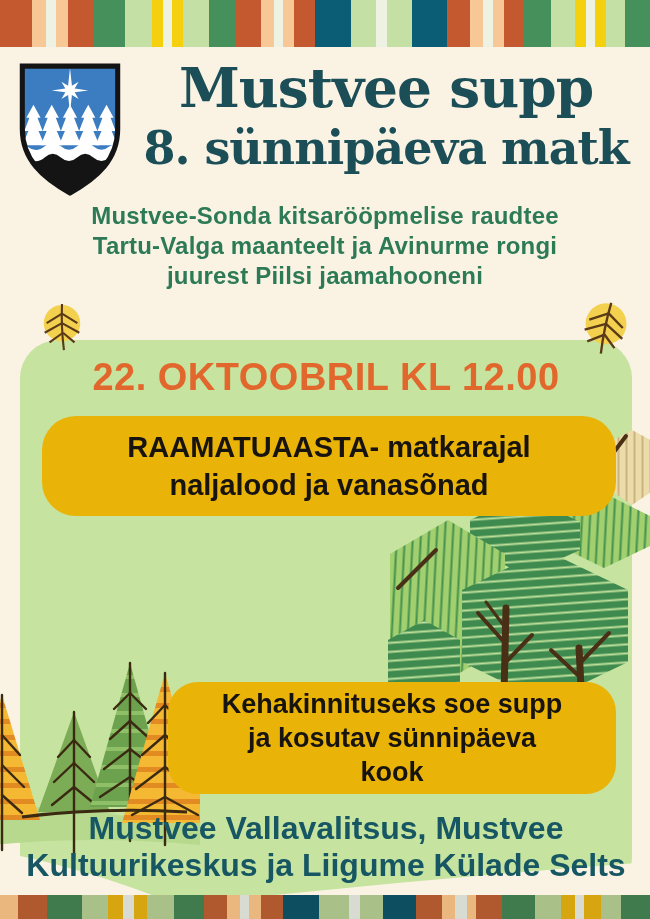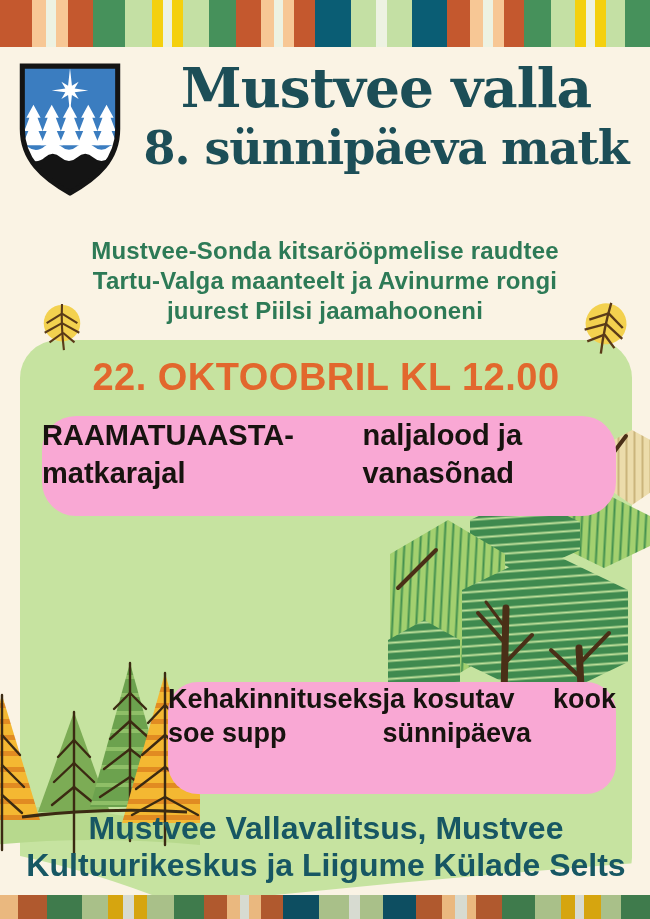--- a/index.html
+++ b/index.html
@@ -17,33 +17,33 @@
   .crest{position:absolute; left:14px; top:60px; z-index:1;}
 
   
   .title-block{position:absolute; left:128px; top:60px; width:516px; text-align:center; z-index:1;}
   .title1{font-family:"DejaVu Serif",serif; font-weight:700; font-size:55px; line-height:1.02;
           color:#1c4e57; letter-spacing:-1px;}
   .title2{font-family:"DejaVu Serif",serif; font-weight:700; font-size:46px; line-height:1.0;
           color:#1c4e57; letter-spacing:-1px; margin-top:9px;}
 
   .subtitle{position:absolute; left:0; top:201px; width:650px; text-align:center; z-index:1;
-            color:#2d7a56; font-weight:700; font-size:24px; line-height:30px; letter-spacing:.2px;margin-top:35px;}
+            color:#2d7a56; font-weight:700; font-size:24px; line-height:30px; letter-spacing:.2px;}
 
   .leaf{position:absolute; z-index:2;}
   .leaf.left{left:38px; top:300px;}
   .leaf.right{left:578px; top:300px; transform:rotate(14deg);}
 
   
   .panel{position:absolute; left:20px; top:340px; width:612px; height:556px;
          background:#c6e3a0; border-radius:38px;}
   .date{position:absolute; left:0; top:16px; width:612px; text-align:center;
         color:#e2672d; font-weight:700; font-size:38px; letter-spacing:.5px;}
-  .cbox{position:absolute; background:#f9a8d4; display:flex; 
-        justify-content:center; color:#17130f; font-weight:700; z-index:3;}
+  .cbox{position:absolute; background:#eab308; display:flex; flex-direction:column;
+        justify-content:center; text-align:center; color:#17130f; font-weight:700; z-index:3;}
   .box1{left:22px; top:76px;  width:574px; height:100px; border-radius:34px; font-size:29px; line-height:38px;}
   .box2{left:22px; top:198px; width:344px; height:118px; border-radius:30px; font-size:26px; line-height:34px;}
   .box3{left:148px; top:342px; width:448px; height:112px; border-radius:30px; font-size:27px; line-height:34px;}
   .footer-text{position:absolute; left:0; top:470px; width:612px; text-align:center; z-index:5;
         color:#175763; font-weight:700; font-size:32px; line-height:37px;}
 
   .forest{position:absolute; left:388px; top:428px; z-index:2;}
   .firs{position:absolute; left:-8px; top:645px; z-index:2;}
   .wave{position:absolute; left:0; top:838px; z-index:4;}
 </style>
@@ -105,21 +105,21 @@
         <polygon points="55,44 48,57 51,57 46,70 50,70 44,84 66,84 60,70 64,70 59,57 62,57"></polygon>
         <polygon points="73,44 66,57 69,57 64,70 68,70 62,84 84,84 78,70 82,70 77,57 80,57"></polygon>
         <polygon points="91,44 84,57 87,57 82,70 86,70 80,84 102,84 96,70 100,70 95,57 98,57"></polygon>
       </g>
       <polygon fill="#ffffff" points="55,8 56.9,25.4 63.5,21.5 59.6,28.1 73,30 59.6,31.9 63.5,38.5 56.9,34.6 55,52 53.1,34.6 46.5,38.5 50.4,31.9 37,30 50.4,28.1 46.5,21.5 53.1,25.4"></polygon>
     </g>
     <path d="M8,6 H102 V68 C102,98 82,116 55,131 C28,116 8,98 8,68 Z" fill="none" stroke="#141414" stroke-width="5"></path>
   </svg>
 
   <div class="title-block">
-    <div class="title1">Mustvee valla</div>
+    <div class="title1">Mustvee supp</div>
     <div class="title2">8. sünnipäeva matk</div>
   </div>
 
   <div class="subtitle">
     <div>Mustvee-Sonda kitsarööpmelise raudtee</div>
     <div>Tartu-Valga maanteelt ja Avinurme rongi</div>
     <div>juurest Piilsi jaamahooneni</div>
   </div>
 
   <svg class="leaf left" width="48" height="54" viewBox="0 0 50 52">

